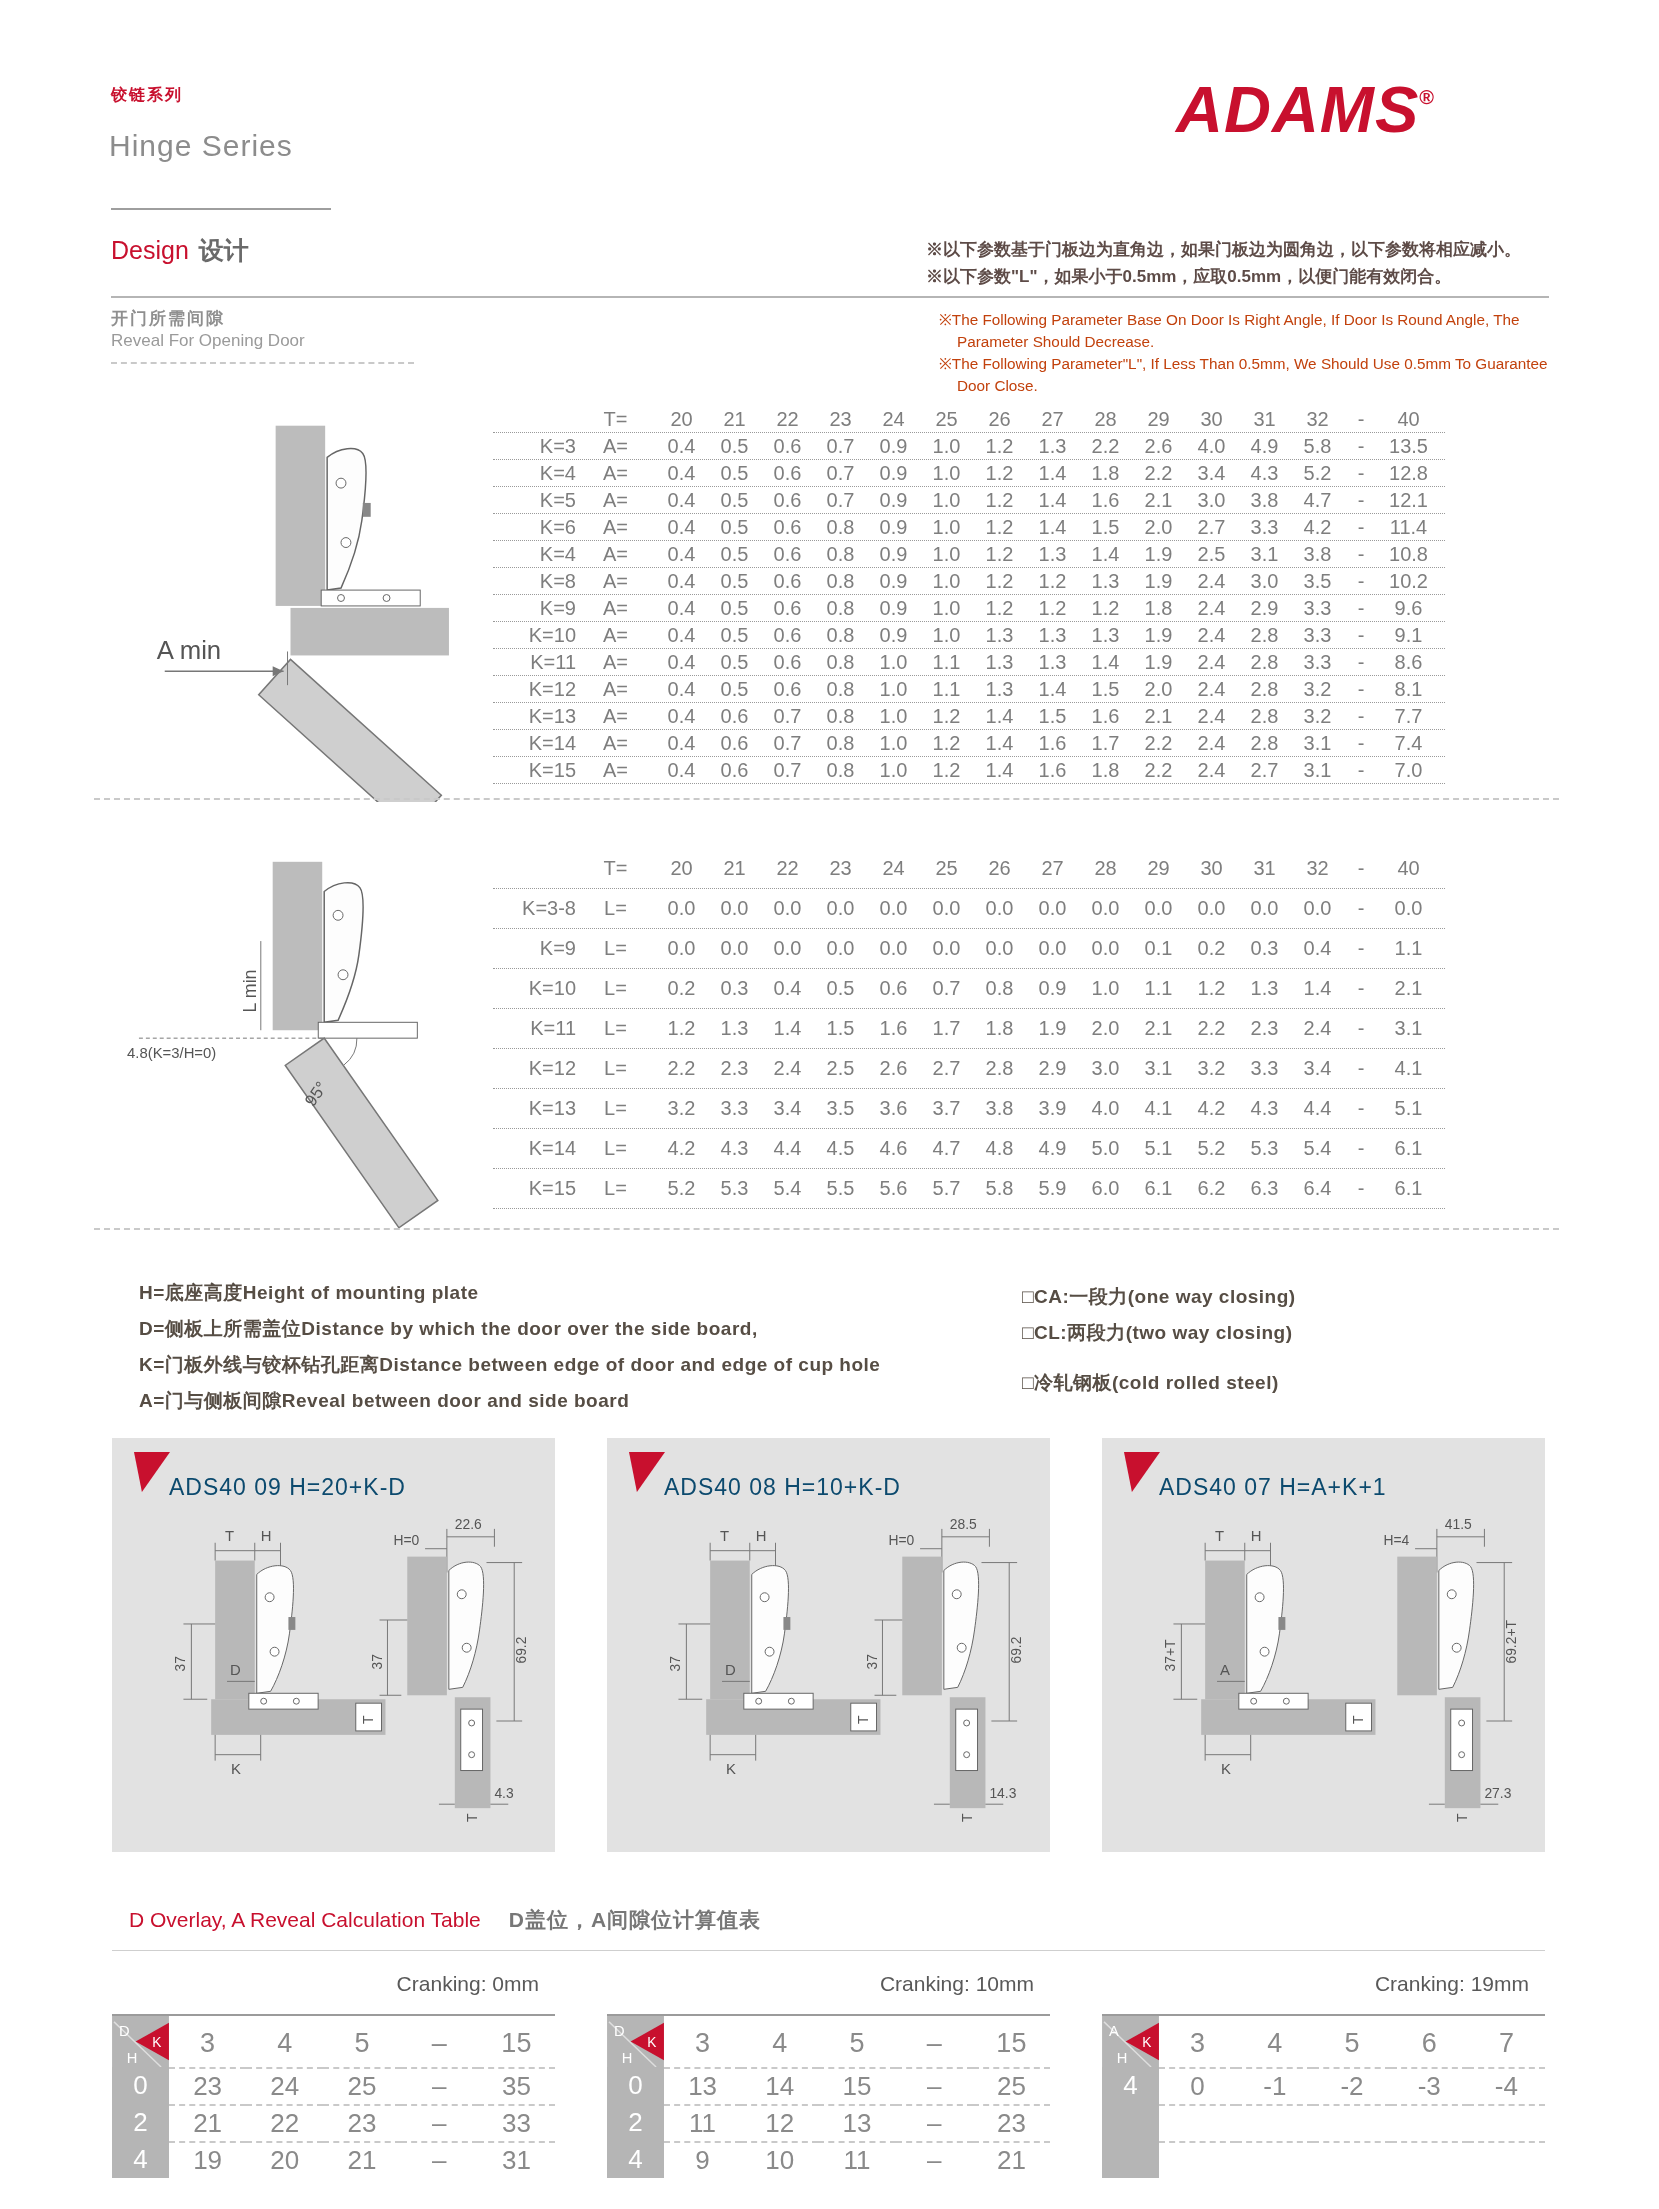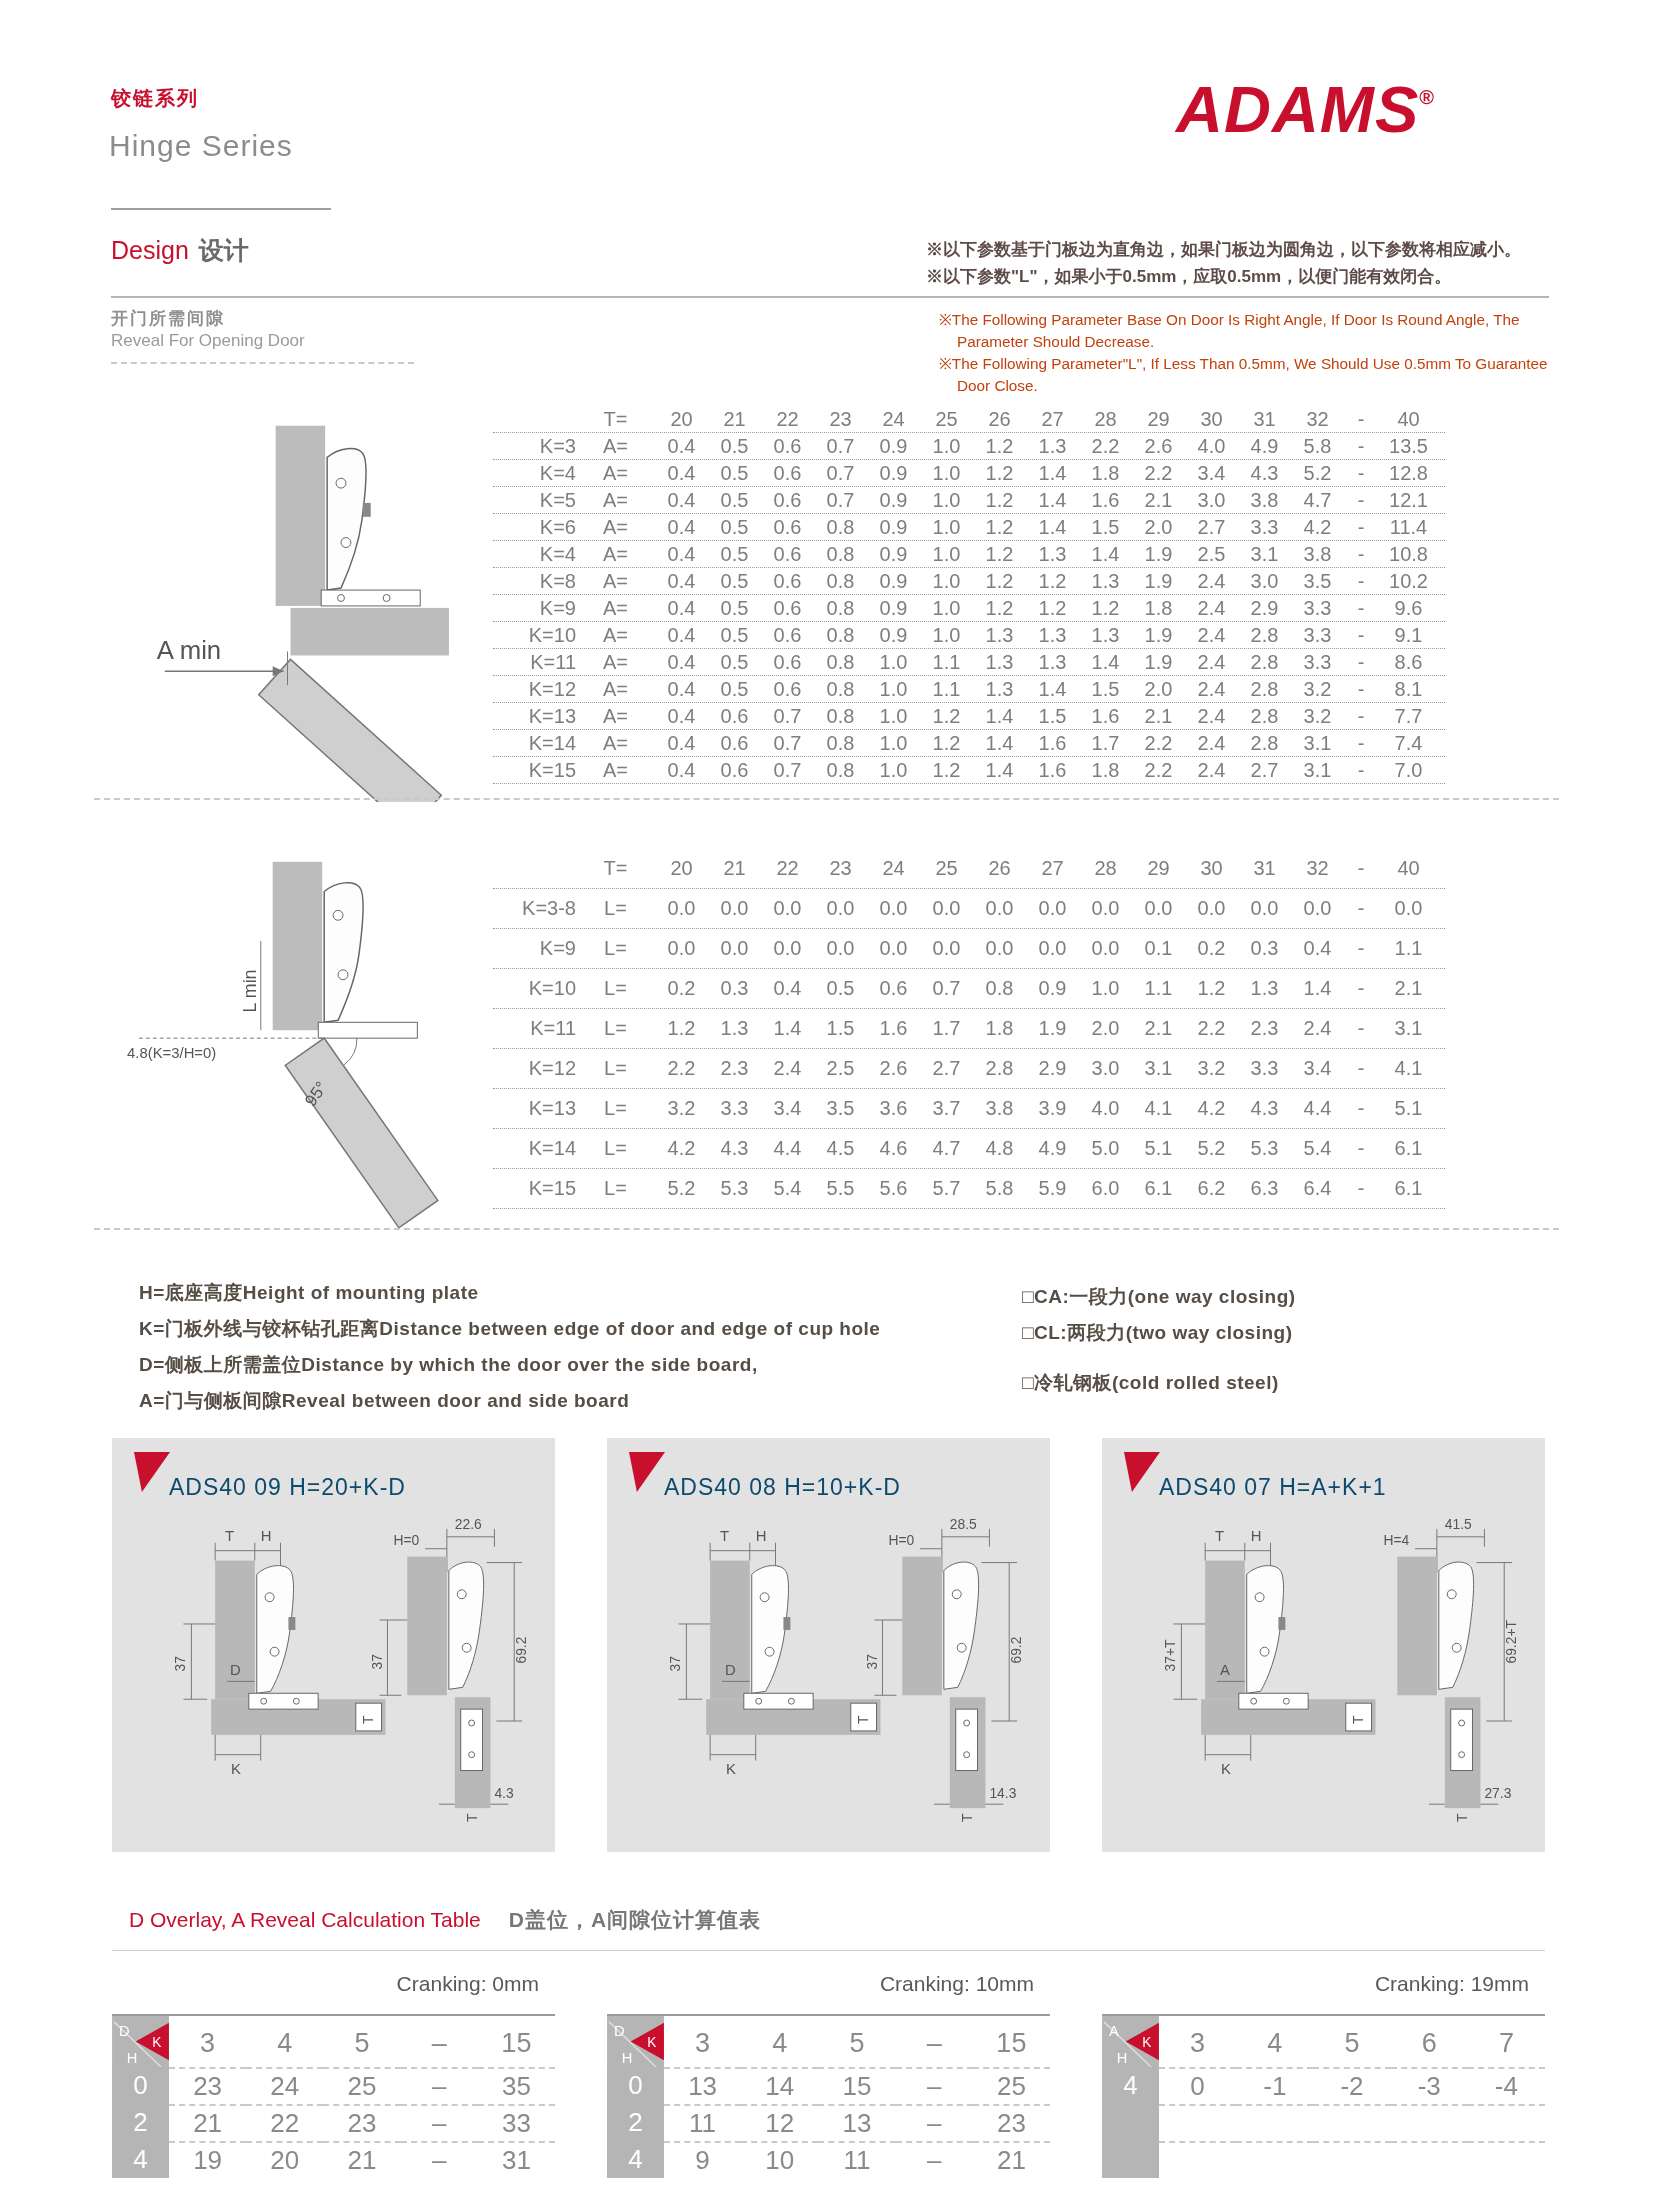--- a/index.html
+++ b/index.html
@@ -2,21 +2,21 @@
 <html style="--accent: #c8102e;"><head>
 <meta charset="utf-8">
 <style>
   :root{ --accent:#c8102e; }
   html,body{margin:0;padding:0;background:#ffffff;}
   .page{position:relative;width:1659px;height:2210px;background:#fff;overflow:hidden;
         font-family:"Liberation Sans",sans-serif;color:#444;}
   .abs{position:absolute;}
 
   
-  .series-cn{font-size:20px;font-weight:bold;color:var(--accent);letter-spacing:2px;}
+  .series-cn{font-size:16px;font-weight:bold;color:var(--accent);letter-spacing:2px;}
   .series-en{font-size:30px;color:#8c8c8c;letter-spacing:1px;}
   .hrule{height:2px;background:#9e9e9e;}
   .design-en{font-size:25px;color:var(--accent);}
   .design-cn{font-size:25px;color:#6a6a6a;font-weight:bold;margin-left:10px;}
   .brand{font-size:65px;font-weight:bold;font-style:italic;color:var(--accent);letter-spacing:1px;line-height:1;}
   .brand sup{font-size:20px;font-style:normal;vertical-align:28px;}
 
   
   .notes-cn{width:644px;font-size:17px;font-weight:bold;color:#5d4b47;line-height:27px;}
   .rule-full{height:2px;background:#b5b5b5;}
@@ -575,22 +575,22 @@
         <span class="cell vcell">6.4</span>
         <span class="cell vcell">-</span>
         <span class="cell vcell">6.1</span>
       </div>
     </div>
 
   <div class="abs dashed-rule" style="left:94px;top:1228px;width:1465px;"></div>
 
   <div class="abs legend-left" style="left:139px;top:1275px;">
     <div>H=底座高度Height of mounting plate</div>
+    <div>D=侧板上所需盖位Distance by which the door over the side board,</div>
     <div>K=门板外线与铰杯钻孔距离Distance between edge of door and edge of cup hole</div>
-    <div>D=侧板上所需盖位Distance by which the door over the side board,</div>
     <div>A=门与侧板间隙Reveal between door and side board</div>
   </div>
   <div class="abs legend-right" style="left:1022px;top:1279px;">
     <div>□CA:一段力(one way closing)</div>
     <div>□CL:两段力(two way closing)</div>
     <div class="gap">□冷轧钢板(cold rolled steel)</div>
   </div>
 
   <div class="panel" style="left:112px;">
     <div class="corner-tri"></div>

